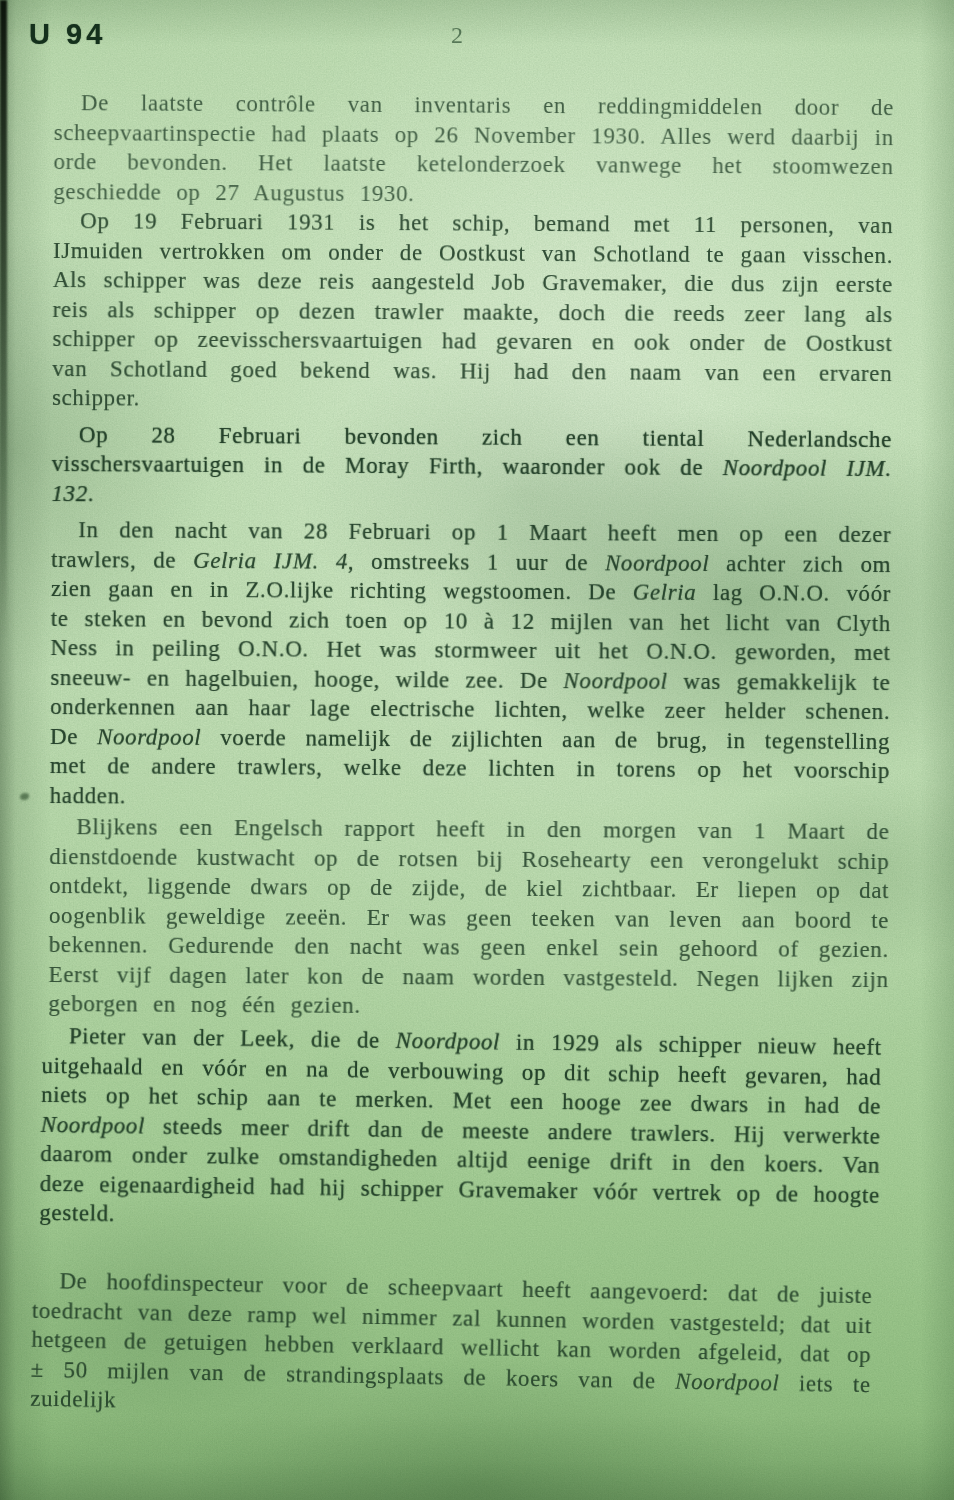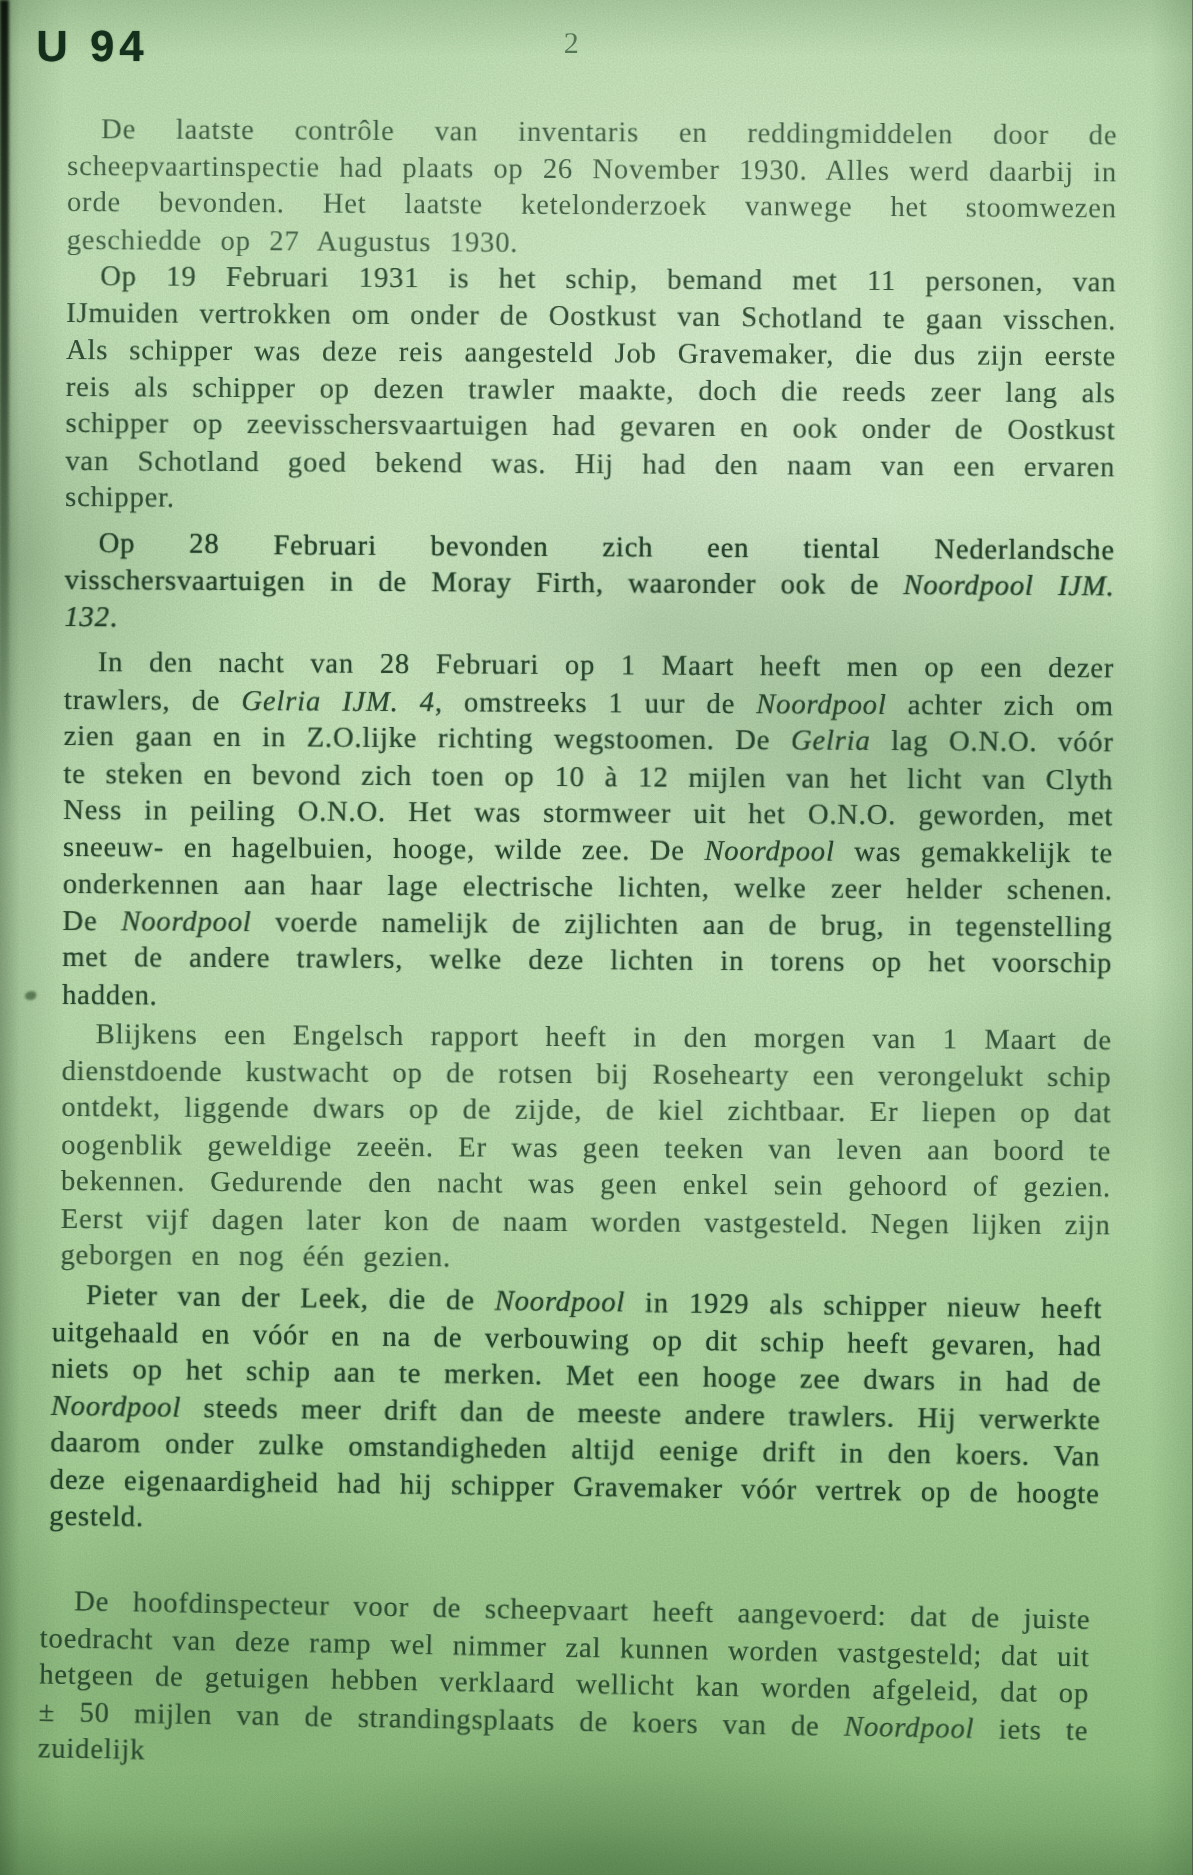--- a/index.html
+++ b/index.html
@@ -42,21 +42,21 @@
   .grain { position: absolute; inset: 0; opacity: .22; mix-blend-mode: multiply; pointer-events: none; }
   .ink-speck {
     position: absolute; left: 20px; top: 793px;
     width: 9px; height: 7px; border-radius: 60% 40% 55% 45%;
     background: rgba(30,60,30,.55); filter: blur(.8px);
   }
 
   .header-label {
     position: absolute; left: 29px; top: 18px;
     font-family: "Liberation Sans", sans-serif;
-    font-weight: bold; font-size: 35px; letter-spacing: 4px;
+    font-weight: bold; font-size: 29px; letter-spacing: 4px;
     color: #14301c;
     text-shadow: 0 0 1px rgba(15,40,20,.7);
     filter: blur(.3px);
   }
   .page-number {
     position: absolute; left: 451px; top: 22px;
     font-size: 24px; color: rgba(25,60,32,.62);
     filter: blur(.4px);
   }
 

